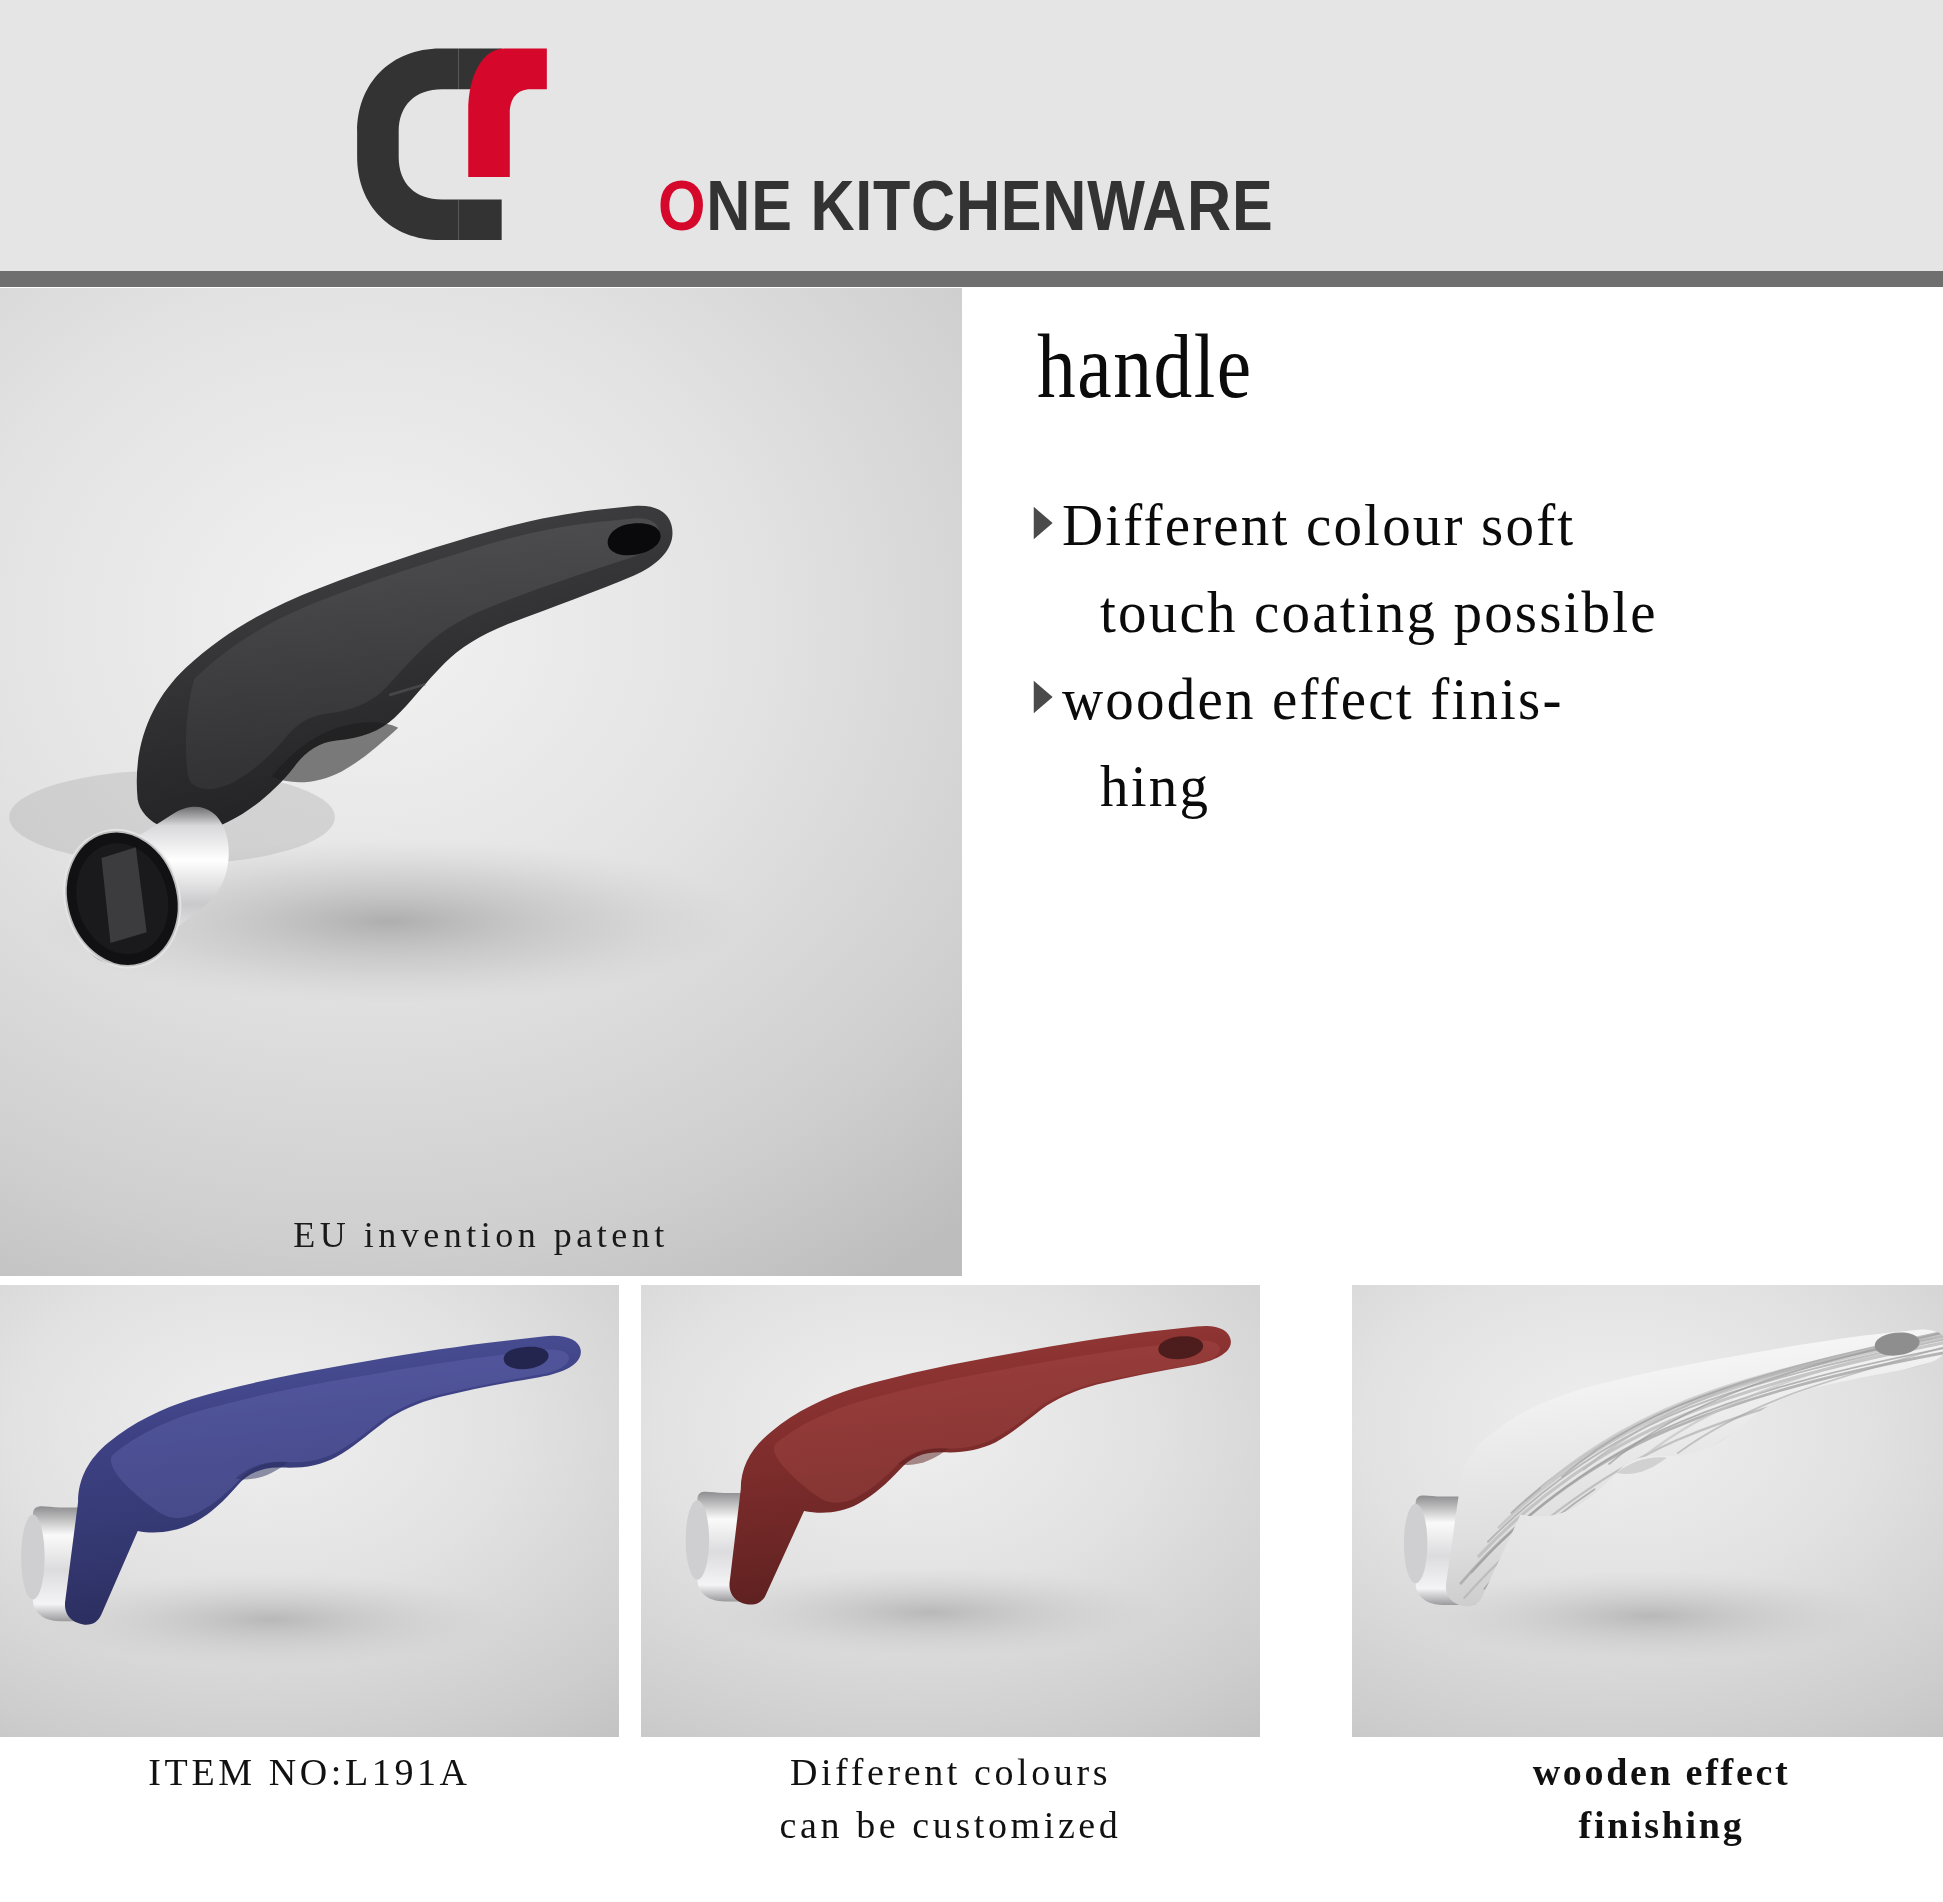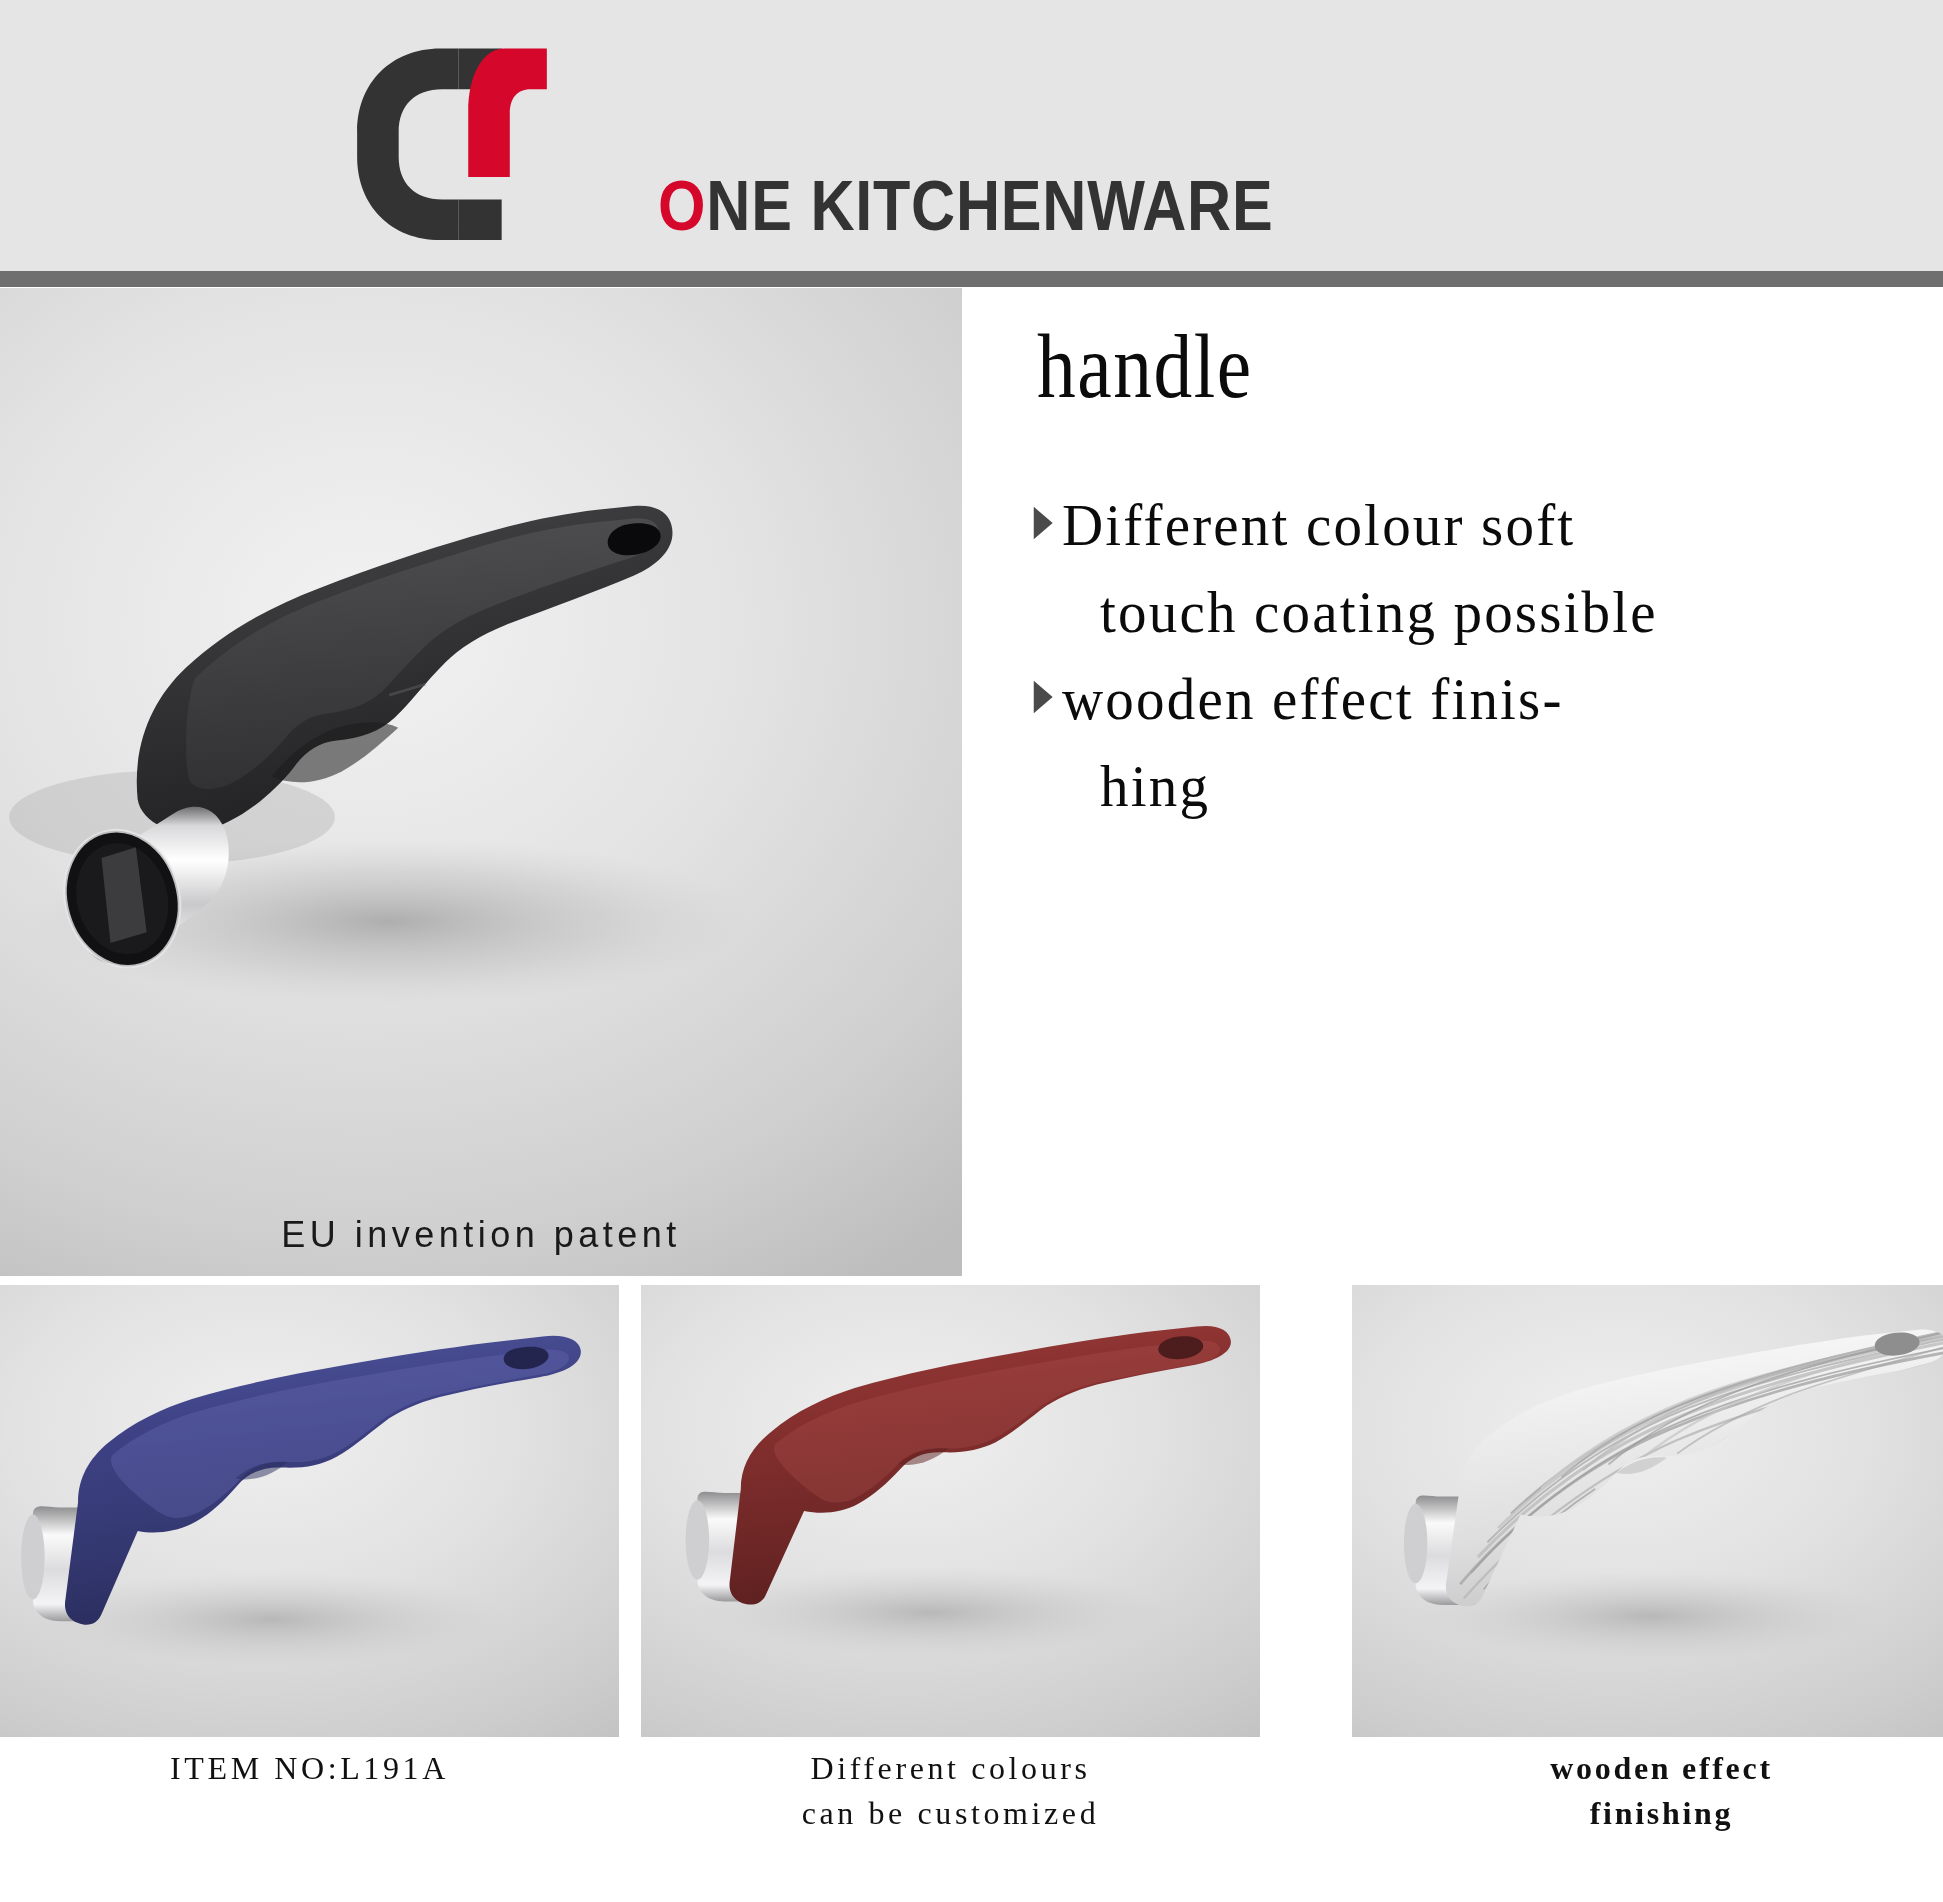--- a/index.html
+++ b/index.html
@@ -76,21 +76,21 @@
     background:
       radial-gradient(ellipse 95% 80% at 38% 34%, #f2f2f2 0%, #e3e3e3 42%, #cfcfcf 78%, #bdbdbd 100%);
     overflow: hidden;
   }
   .hero-caption {
     position: absolute;
     left: 0;
     bottom: 20px;
     width: 962px;
     text-align: center;
-    font-family: Liberation Sans, sans-serif;
+    font-family: Liberation Serif, serif;
     font-size: 36px;
     letter-spacing: 4.5px;
     color: #1a1a1a;
   }
 
   .hero-info {
     position: absolute;
     left: 962px; top: 0;
     width: 982px;
     height: 988px;
@@ -172,21 +172,21 @@
       radial-gradient(ellipse 100% 90% at 42% 32%, #efefef 0%, #e2e2e2 40%, #cdcdcd 80%, #c0c0c0 100%);
     overflow: hidden;
   }
   .thumb-caption {
     position: absolute;
     left: 0;
     top: 461px;
     width: 619px;
     text-align: center;
     font-family: "Liberation Serif", serif;
-    font-size: 32px;
+    font-size: 38px;
     line-height: 1.4;
     letter-spacing: 3.6px;
     color: #111111;
     white-space: pre-line;
   }
   .thumb-caption.tight { letter-spacing: 2.7px; }
 </style>
 </head>
 <body>
 

